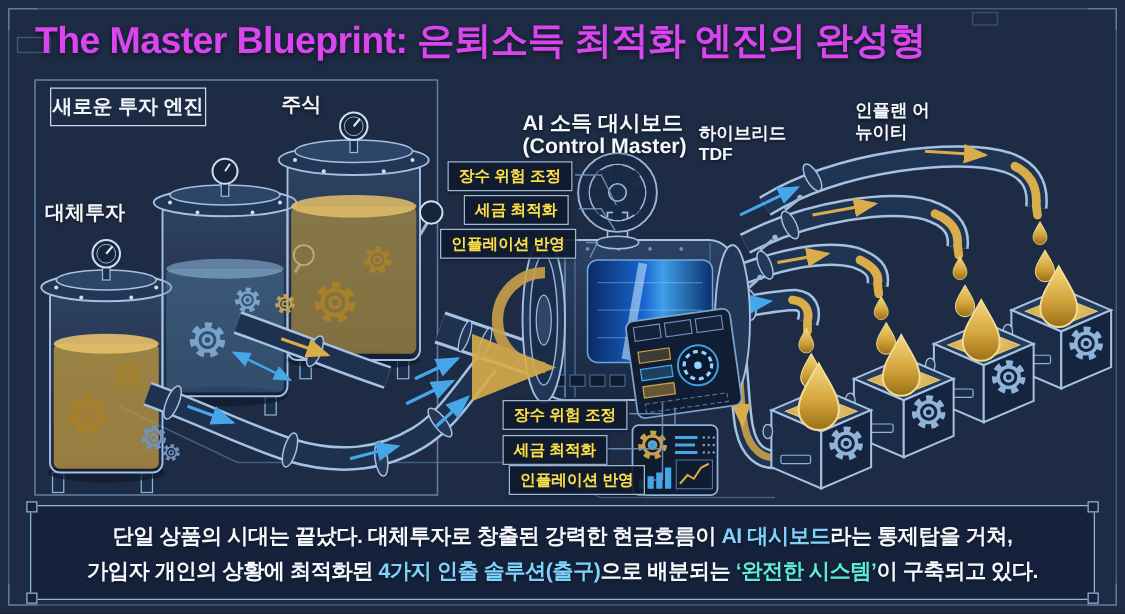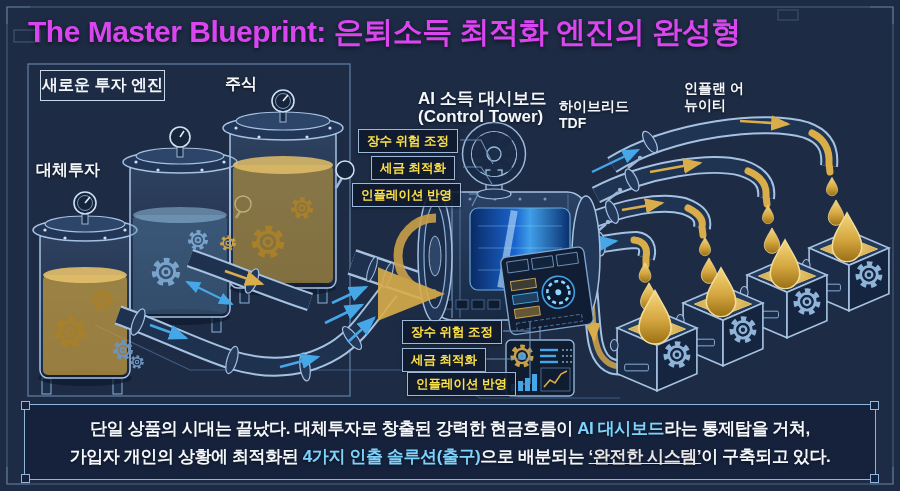--- a/index.html
+++ b/index.html
@@ -21,21 +21,21 @@
        box-shadow:0 1px 3px rgba(0,0,0,.4);}
   .footer{position:absolute;left:24px;top:404px;width:850px;height:74px;background:#16223c;
           border:1.2px solid #8fb6dd;}
   .footer .corner{position:absolute;width:7px;height:7px;background:#16223c;border:1.2px solid #8fb6dd;}
   .footer .c1{left:-4px;top:-4px}.footer .c2{right:-4px;top:-4px}
   .footer .c3{left:-4px;bottom:-4px}.footer .c4{right:-4px;bottom:-4px}
   .footer-text{position:absolute;left:8px;right:8px;top:10px;text-align:center;color:#f4f7fb;
           font-size:17px;font-weight:800;line-height:28px;letter-spacing:-0.4px;
           text-shadow:0 1px 3px rgba(0,0,0,.5);}
   .hl-orange{color:#7dd3fc;}
-  .hl-tan{color:#e5e5e5;text-decoration:underline;}
+  .hl-tan{color:#5eead4;}
 </style>
 </head>
 <body>
 
 <div class="stage">
 
 <svg width="900" height="491" viewBox="0 0 900 491">
   <defs>
     <linearGradient id="goldGrad" x1="0" y1="0" x2="0" y2="1">
       <stop offset="0" stop-color="#f5d87e"></stop>
@@ -396,21 +396,21 @@
 
   <div class="title">The Master Blueprint: 은퇴소득 최적화 엔진의 완성형</div>
 
   <div class="section-label">새로운 투자 엔진</div>
 
   <div class="lbl tank-lbl" style="left:36px;top:160px;width:80px;">대체투자</div>
   <div class="lbl tank-lbl" style="left:225px;top:74px;width:60px;">주식</div>
 
   <div class="lbl ct-lbl" style="left:418px;top:90px;width:150px;">
     <div>AI 소득 대시보드</div>
-    <div>(Control Tower)</div>
+    <div>(Control Master)</div>
   </div>
 
   <div class="tag" style="left:358px;top:129px;">장수 위험 조정</div>
   <div class="tag" style="left:371px;top:156px;">세금 최적화</div>
   <div class="tag" style="left:352px;top:183px;">인플레이션 반영</div>
 
   <div class="tag" style="left:402px;top:320px;">장수 위험 조정</div>
   <div class="tag" style="left:402px;top:348px;">세금 최적화</div>
   <div class="tag" style="left:407px;top:372px;">인플레이션 반영</div>
 

